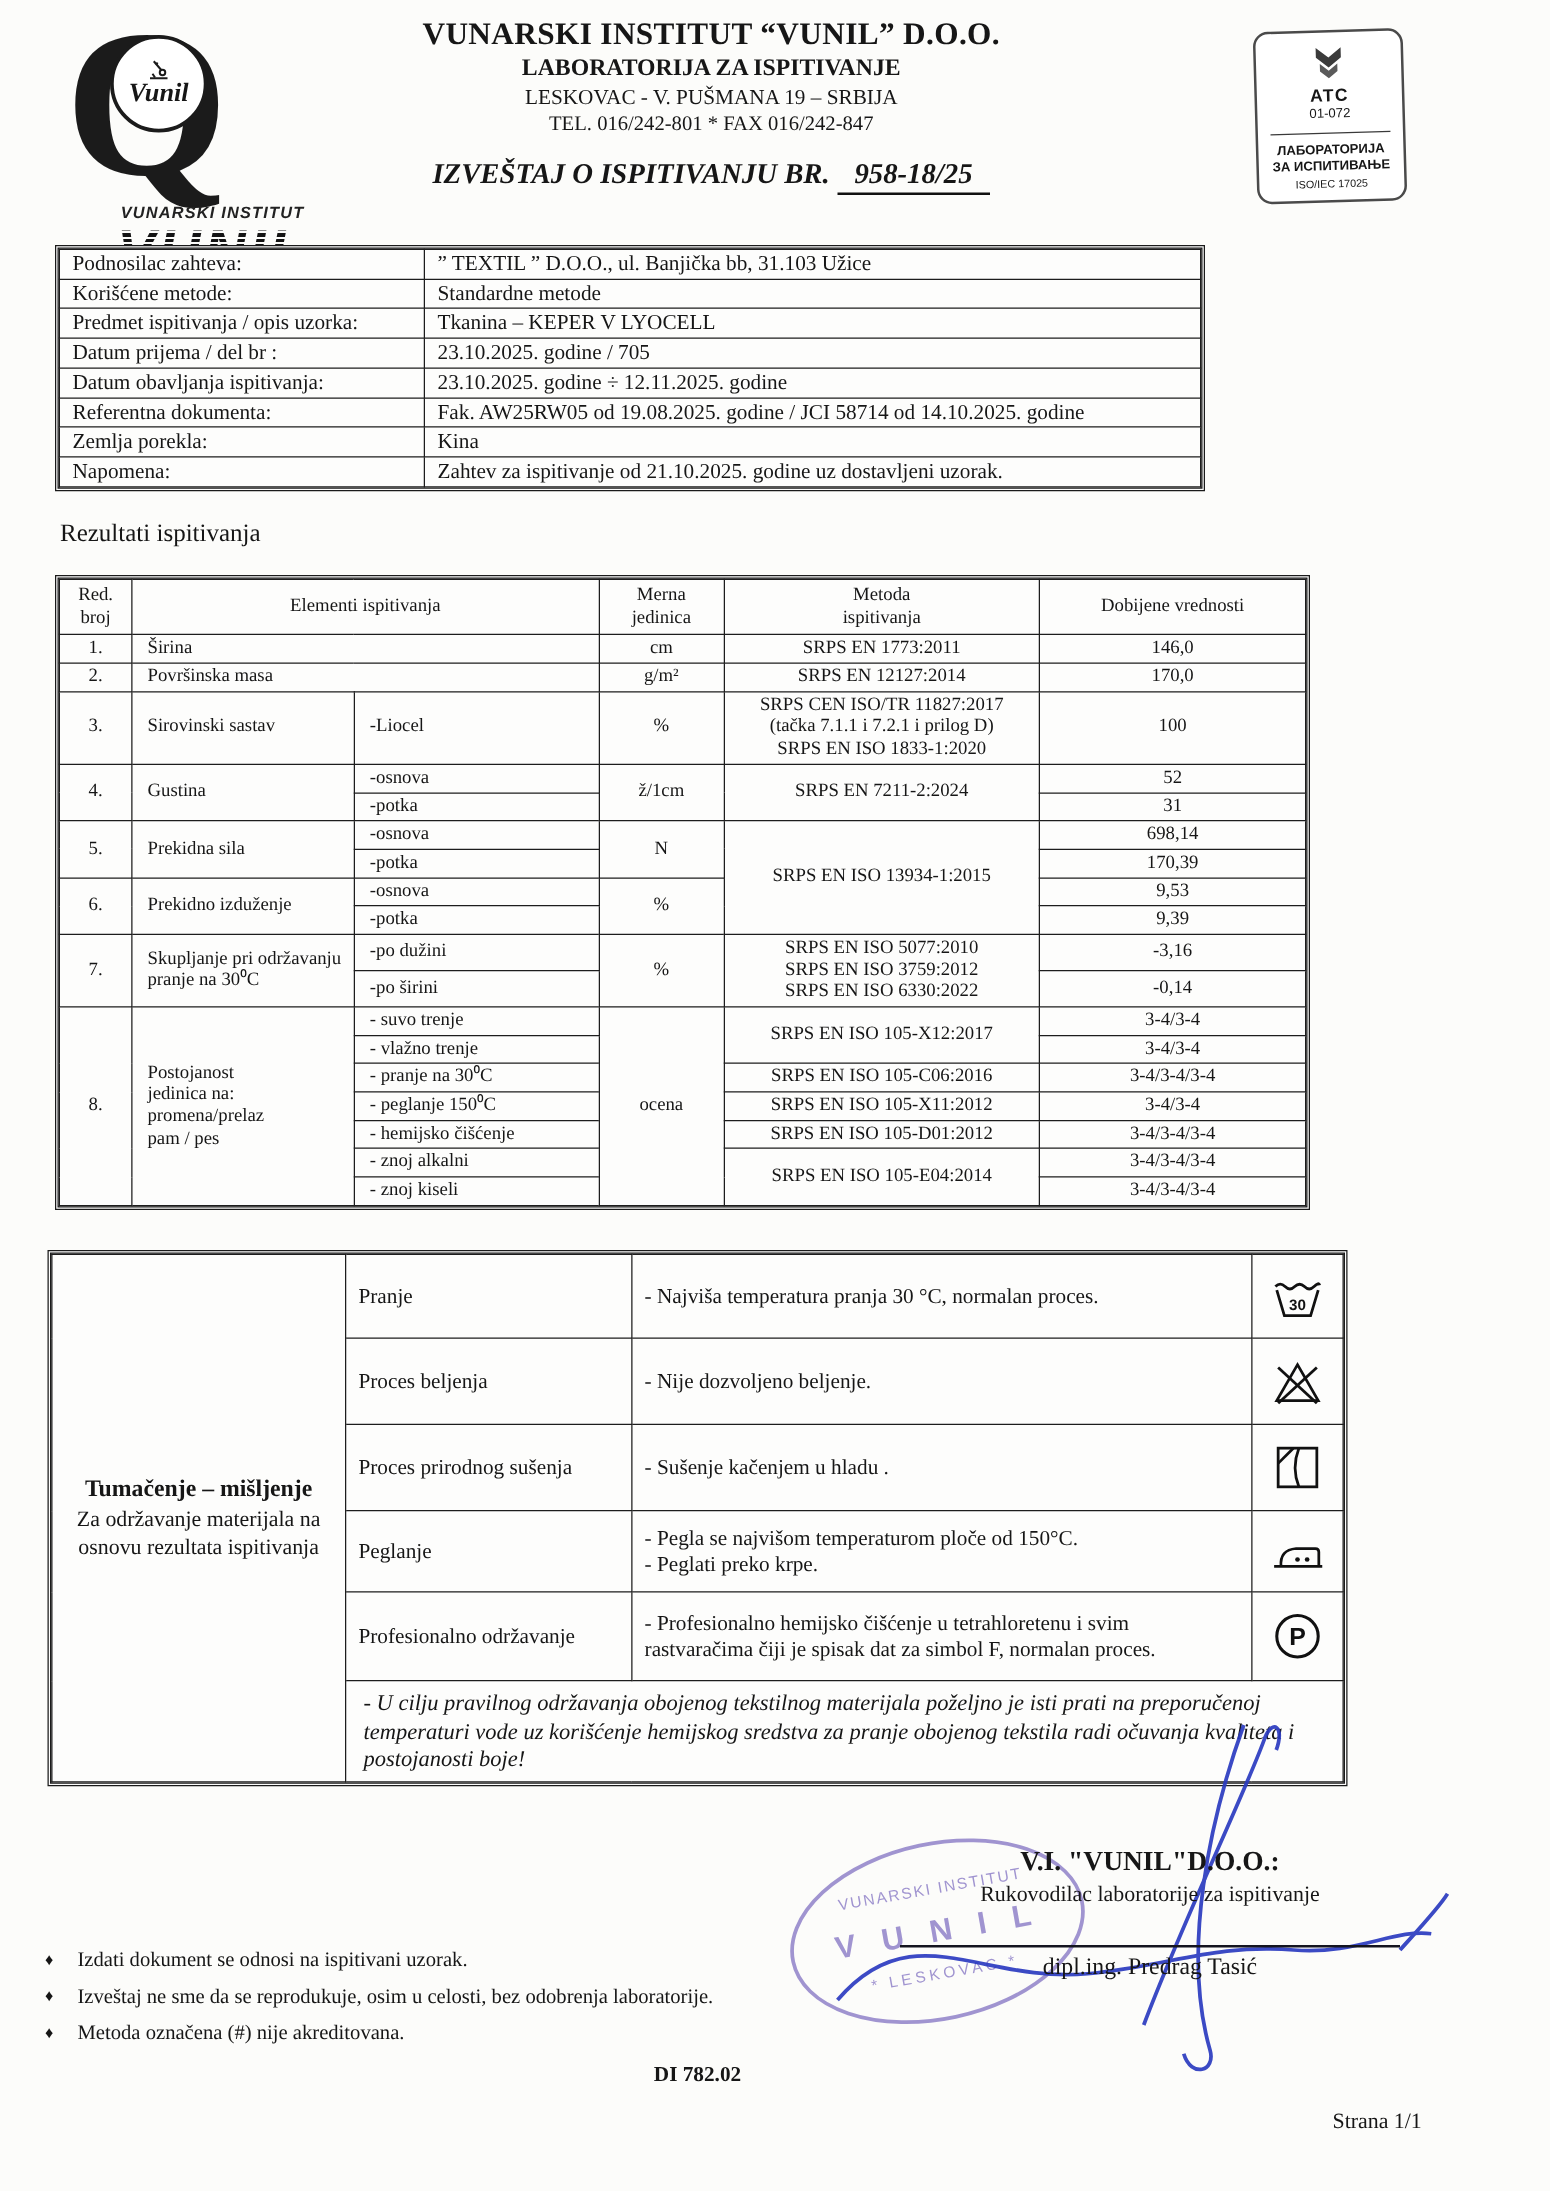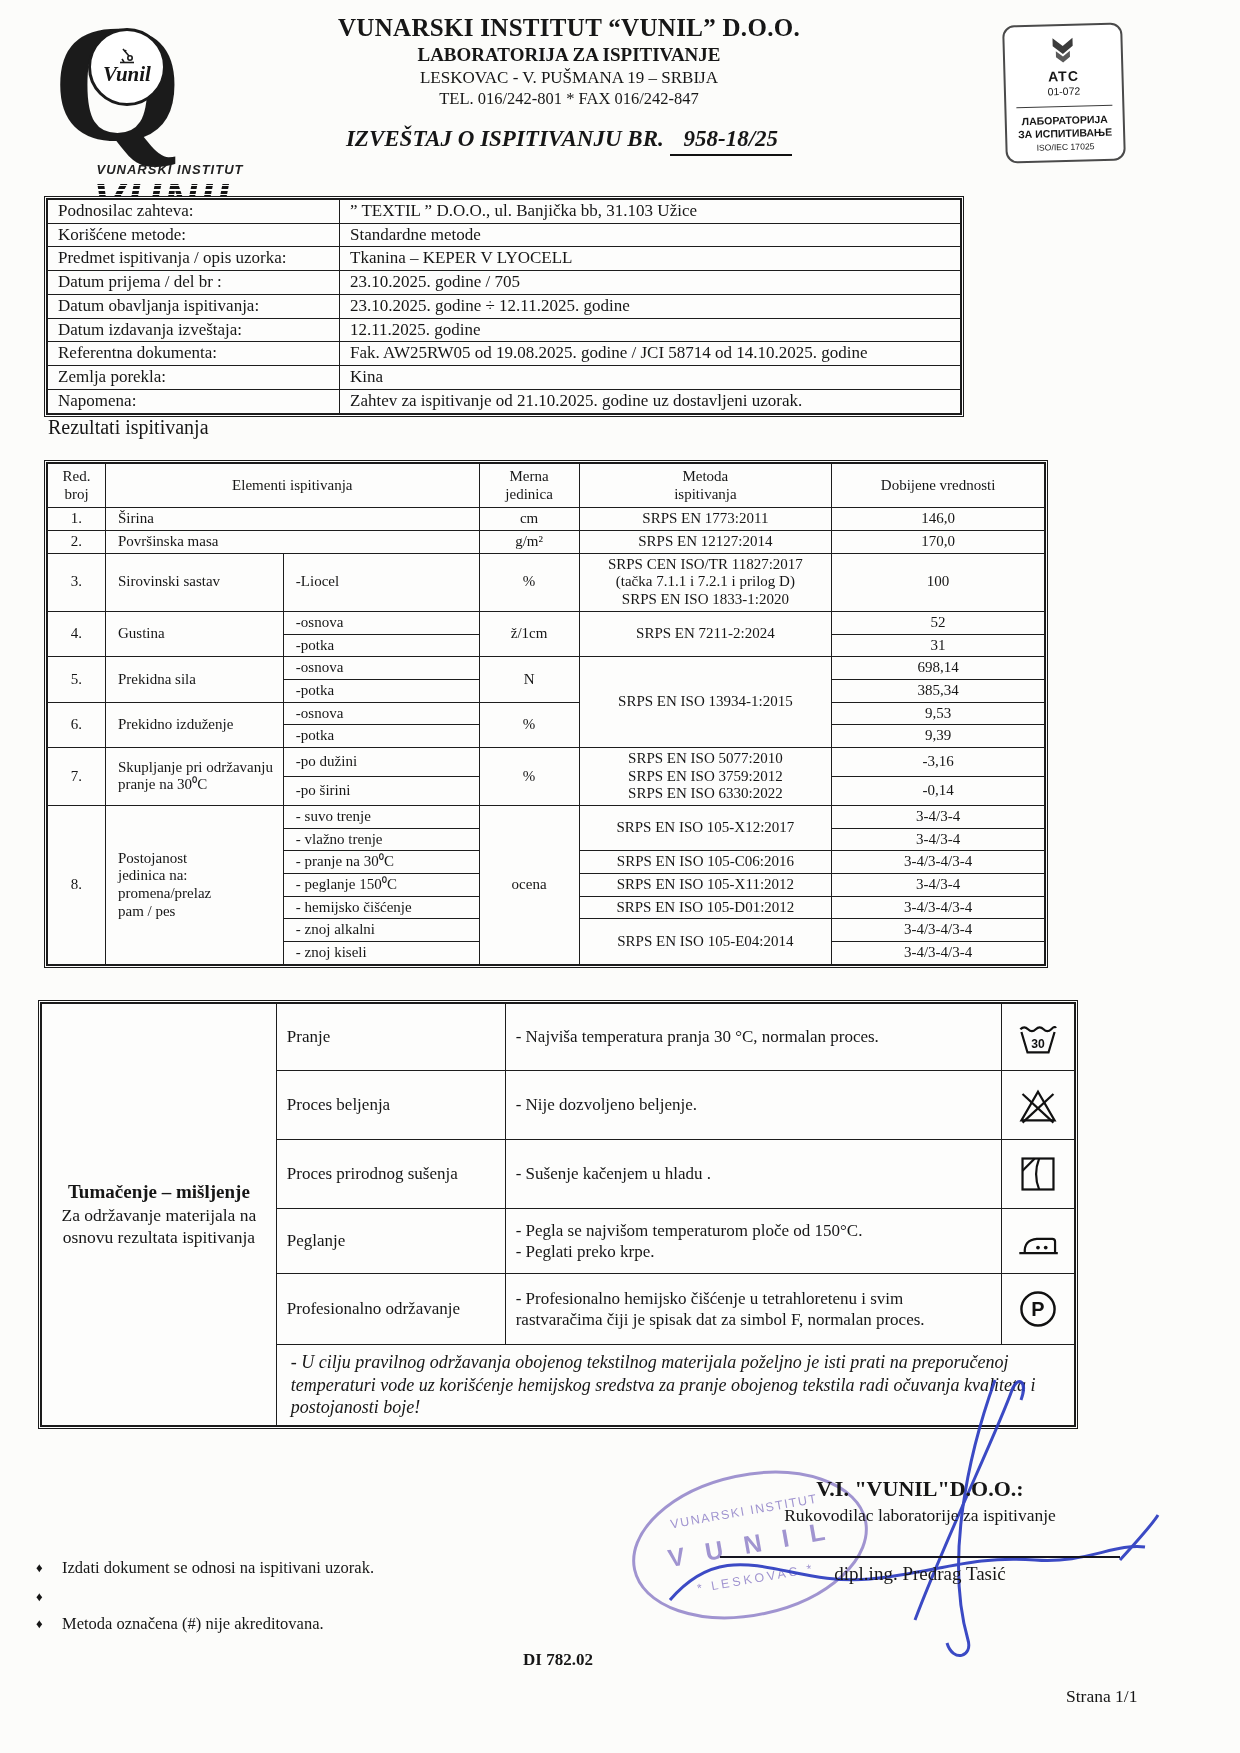--- a/index.html
+++ b/index.html
@@ -157,24 +157,20 @@
             <td class="lbl">Predmet ispitivanja / opis uzorka:</td>
             <td>Tkanina –  KEPER V LYOCELL</td>
           </tr>
       <tr>
             <td class="lbl">Datum prijema / del br :</td>
             <td>23.10.2025.  godine   /    705</td>
           </tr>
       <tr>
             <td class="lbl">Datum obavljanja ispitivanja:</td>
             <td>23.10.2025.  godine ÷ 12.11.2025.  godine</td>
-          </tr>
-      <tr>
-            <td class="lbl">Datum izdavanja izveštaja:</td>
-            <td>12.11.2025.  godine</td>
           </tr>
       <tr>
             <td class="lbl">Referentna dokumenta:</td>
             <td>Fak. AW25RW05 od 19.08.2025. godine  /   JCI 58714 od 14.10.2025. godine</td>
           </tr>
       <tr>
             <td class="lbl">Zemlja porekla:</td>
             <td>Kina</td>
           </tr>
       <tr>
@@ -247,21 +243,21 @@
       <tr>
         <td rowspan="2">5.</td>
         <td rowspan="2" class="al">Prekidna sila</td>
         <td class="al">-osnova</td>
         <td rowspan="2">N</td>
         <td rowspan="4">SRPS EN ISO 13934-1:2015</td>
         <td>698,14</td>
       </tr>
       <tr>
         <td class="al">-potka</td>
-        <td>385,34</td>
+        <td>170,39</td>
       </tr>
       <tr>
         <td rowspan="2">6.</td>
         <td rowspan="2" class="al">Prekidno izduženje</td>
         <td class="al">-osnova</td>
         <td rowspan="2">%</td>
         <td>9,53</td>
       </tr>
       <tr>
         <td class="al">-potka</td>
@@ -433,20 +429,21 @@
     <div class="sig-name">dipl.ing. Predrag Tasić</div>
   </div>
 
   <div class="block foot-bullets">
     <div class="row">
       <span class="marker">♦</span>
       <span>Izdati dokument se odnosi na ispitivani uzorak.</span>
     </div>
     <div class="row">
       <span class="marker">♦</span>
+      <span>Izveštaj ne sme da se reprodukuje, osim u celosti, bez odobrenja laboratorije.</span>
     </div>
     <div class="row">
       <span class="marker">♦</span>
       <span>Metoda označena (#) nije akreditovana.</span>
     </div>
   </div>
 
   <div class="block doc-code">DI 782.02</div>
   <div class="block page-num">Strana 1/1</div>
 

